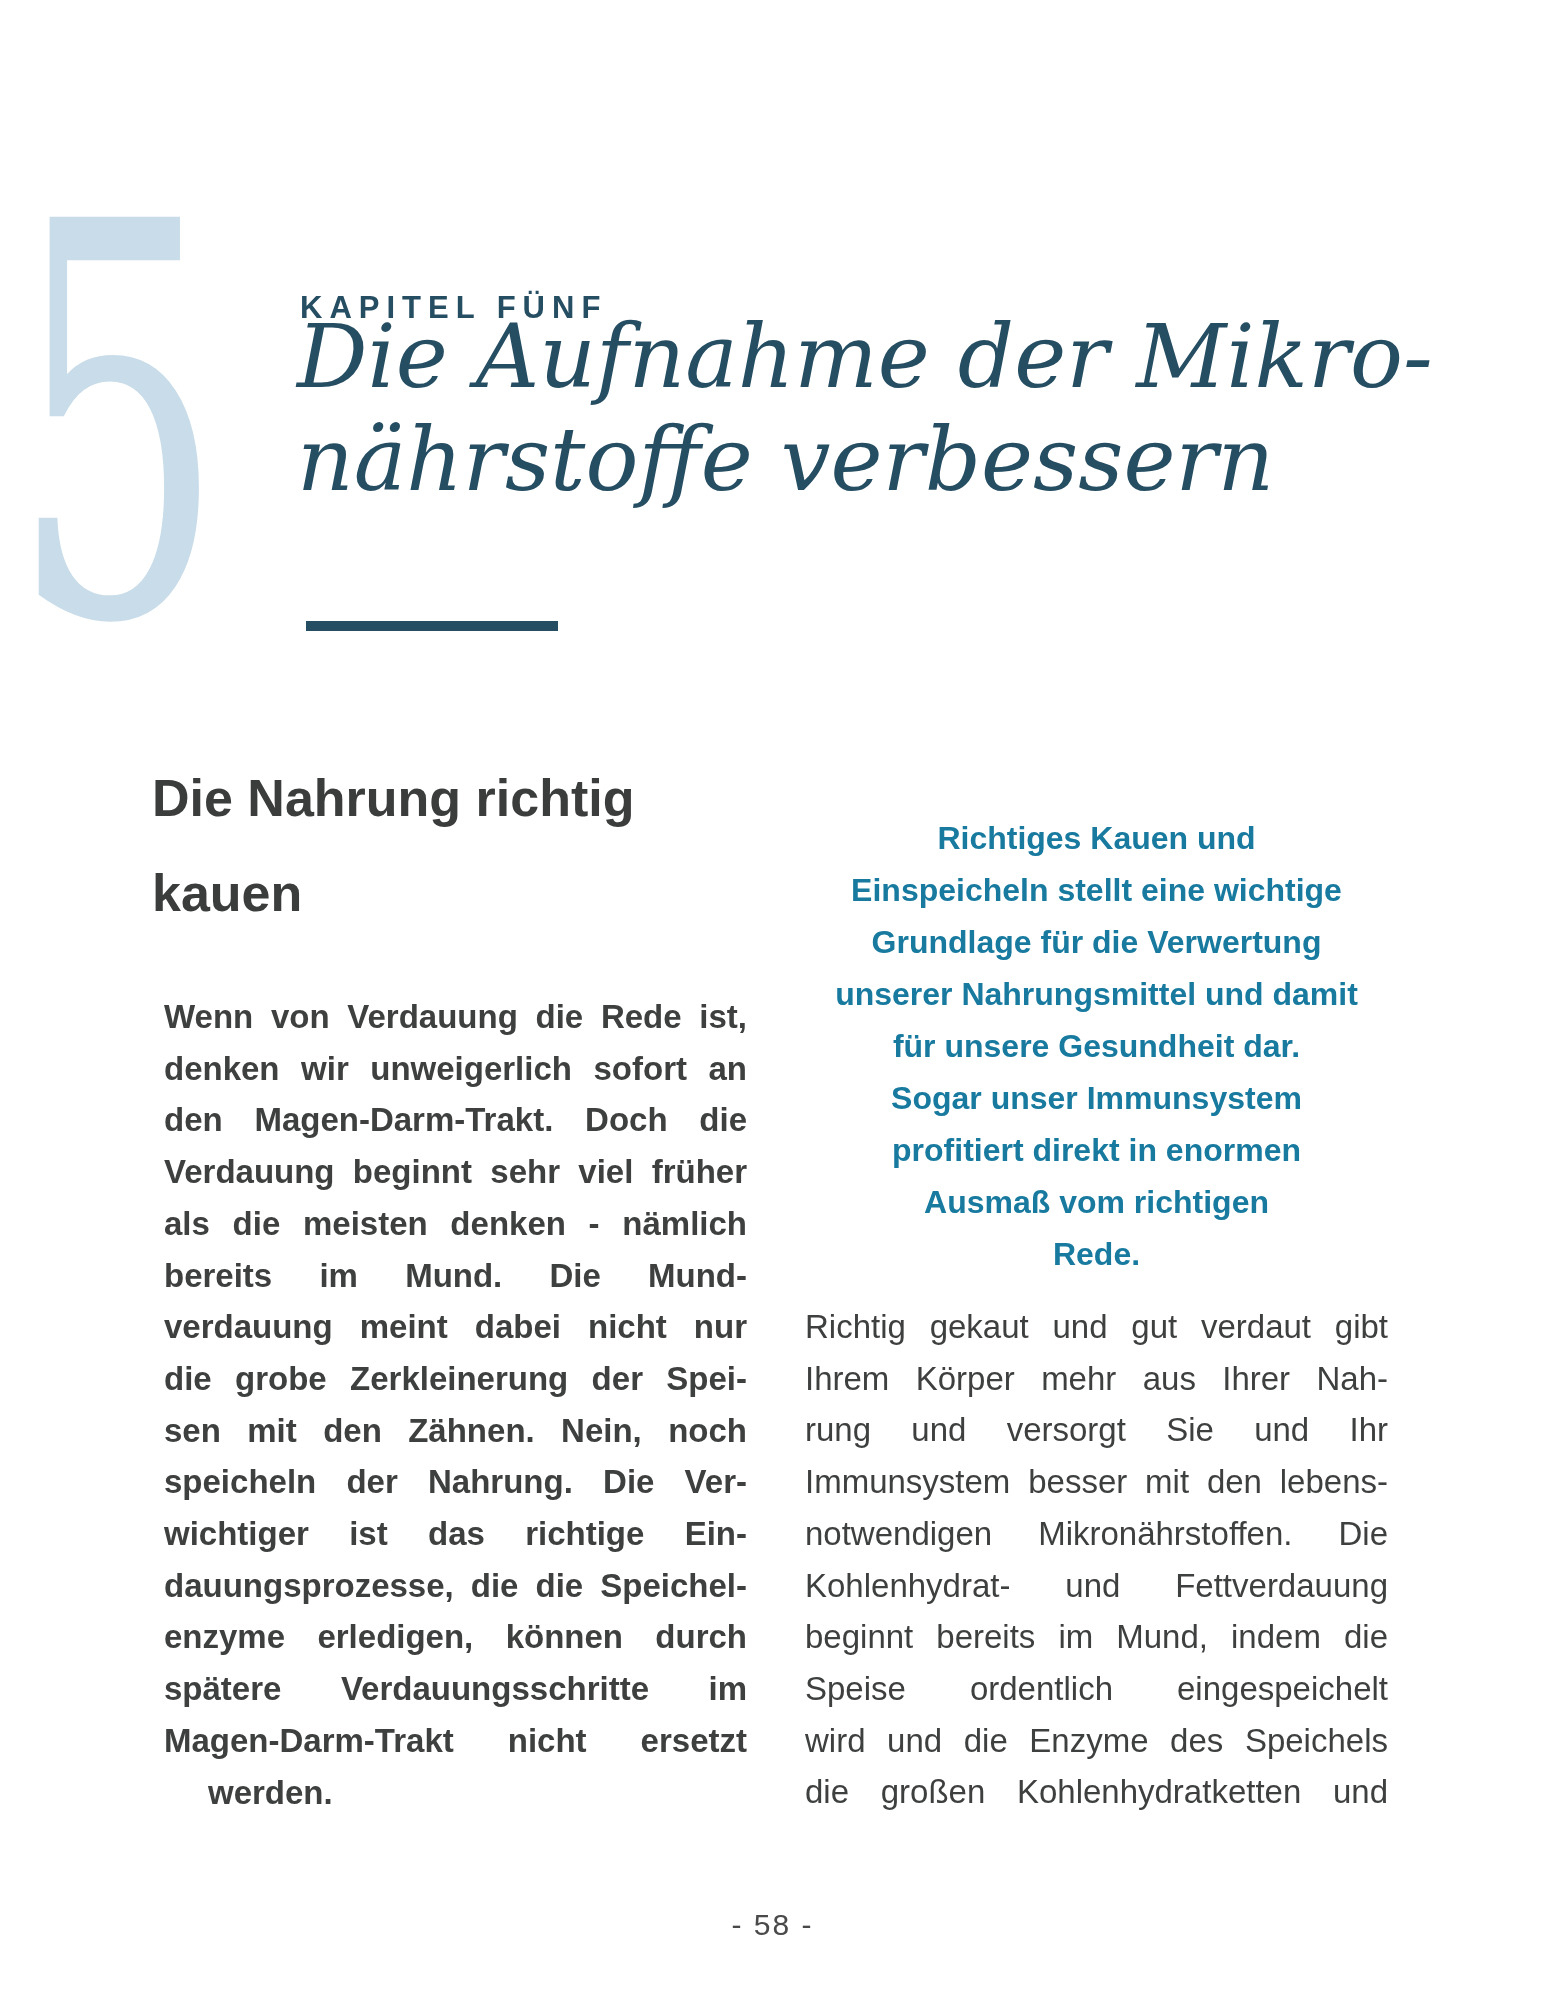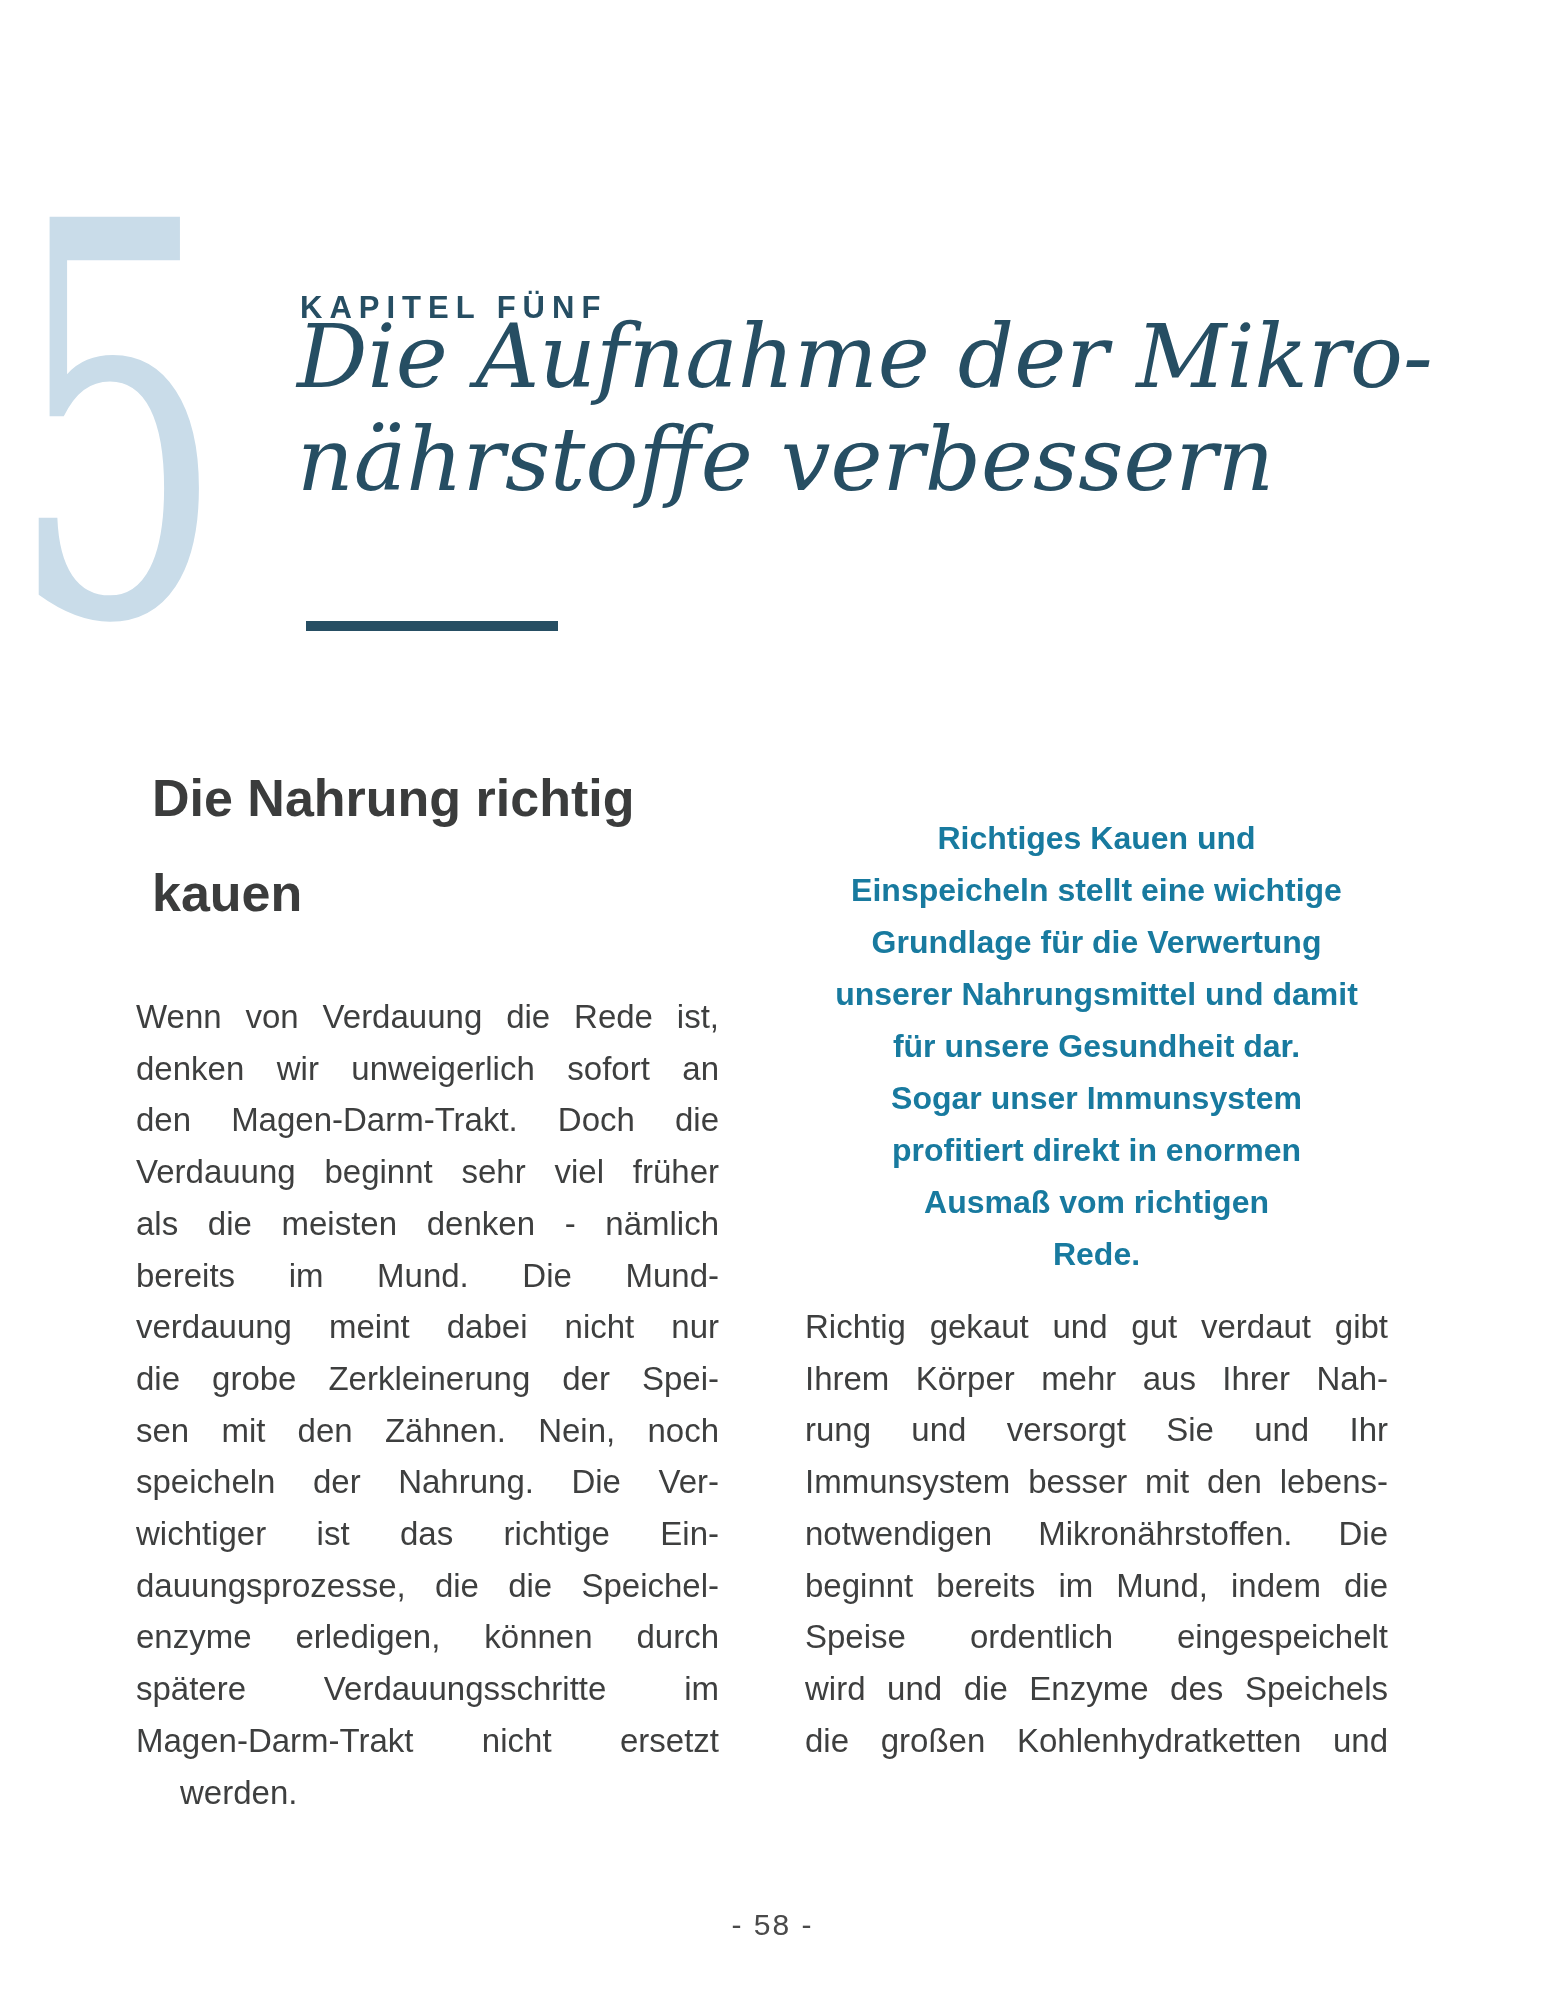--- a/index.html
+++ b/index.html
@@ -54,21 +54,21 @@
   }
 
   
   .para {
     position:absolute; width:583px;
     font-size:33px; line-height:51.7px;
     color:var(--body_text);
   }
   .para .tline { text-align:justify; text-align-last:justify; }
   .para.ends .tline:last-child { text-align-last:left;margin-left:44px; }
-  .para-left  { left:136px; top:991px; }
+  .para-left  { left:164px; top:991px;font-weight:bold; }
   .para-right { left:805px; top:1301px; }
 
   
   .callout {
     position:absolute; left:805px; top:786px; width:583px;
     font-size:32px; line-height:52px; font-weight:700;
     color:var(--accent_teal);
     margin-top:26px;
   }
   .callout .tline { text-align:center; }
@@ -132,20 +132,21 @@
       <div class="tline">Ausmaß vom richtigen</div>
       <div class="tline">Rede.</div>
     </div>
 
   <div class="para para-right">
       <div class="tline">Richtig gekaut und gut verdaut gibt</div>
       <div class="tline">Ihrem Körper mehr aus Ihrer Nah-</div>
       <div class="tline">rung und versorgt Sie und Ihr</div>
       <div class="tline">Immunsystem besser mit den lebens-</div>
       <div class="tline">notwendigen Mikronährstoffen. Die</div>
+      <div class="tline">Kohlenhydrat- und Fettverdauung</div>
       <div class="tline">beginnt bereits im Mund, indem die</div>
       <div class="tline">Speise ordentlich eingespeichelt</div>
       <div class="tline">wird und die Enzyme des Speichels</div>
       <div class="tline">die großen Kohlenhydratketten und</div>
     </div>
 
   <div class="pagenum">- 58 -</div>
 
 </div>
 

